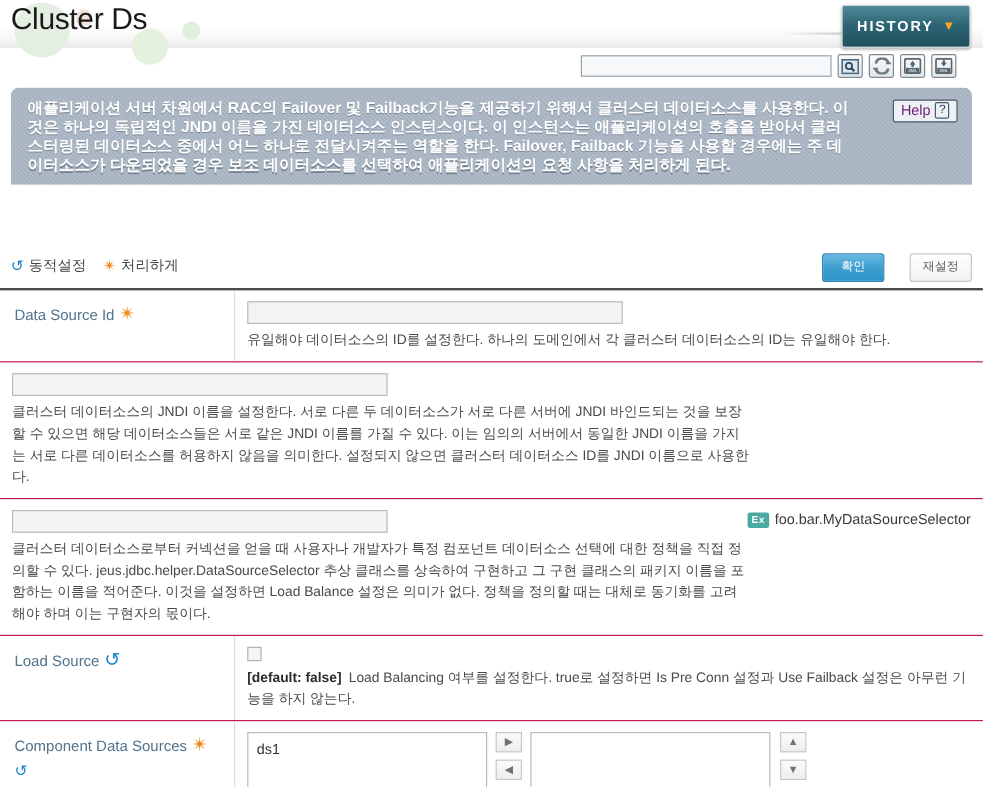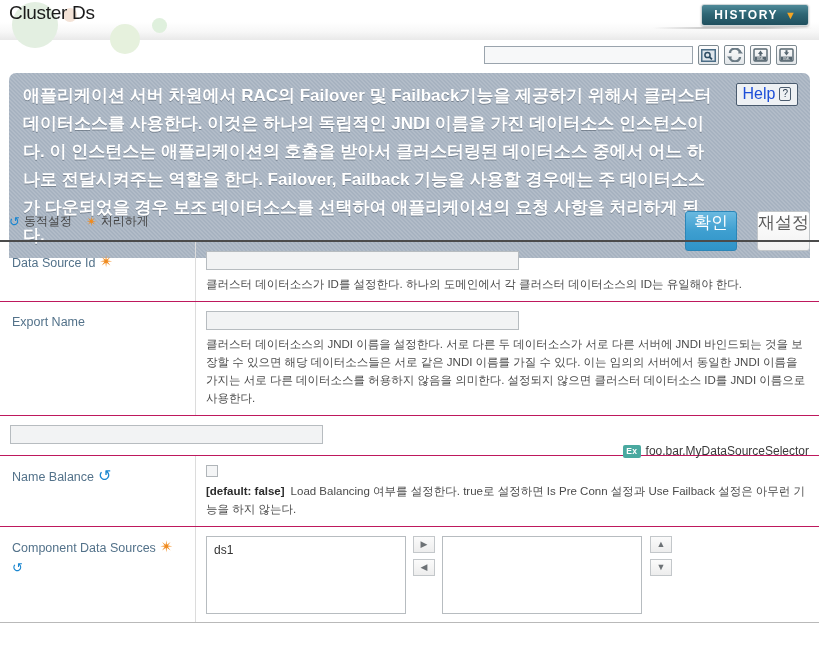--- a/index.html
+++ b/index.html
@@ -13,36 +13,36 @@
 
   
   .topbar {
     position: relative;
     height: 40px;
     background: linear-gradient(to bottom, #ffffff 0%, #ffffff 55%, #f7f7f7 80%, #e9e9e9 100%);
   }
   .page-title {
     position: absolute;
     left: 9px; top: 2px;
-    font-size: 19px;
+    font-size: 25px;
     color: #1a1a1a;
     letter-spacing: -0.3px;
     z-index: 3;
     white-space: nowrap;
   }
   .deco { position: absolute; border-radius: 50%; z-index: 1; }
   .deco-a { left: 12px;  top: 2px;  width: 46px; height: 46px; background: #e3efe1; }
   .deco-b { left: 63px;  top: 8px;  width: 14px; height: 14px; background: #f3e2d6; }
   .deco-c { left: 110px; top: 24px; width: 30px; height: 30px; background: #e6f1dd; }
   .deco-d { left: 152px; top: 18px; width: 15px; height: 15px; background: #dff0dd; }
 
   .history-btn {
     position: absolute;
     right: 10px; top: 4px;
-    height: 22px;
+    height: 36px;
     padding: 0 12px;
     display: flex; align-items: center; gap: 7px;
     background: linear-gradient(to bottom, #4f8a99 0%, #2e6675 45%, #1f4f5e 100%);
     border: 1px solid #cfd6d8;
     border-radius: 3px;
     box-shadow: 0 1px 2px rgba(0,0,0,.25);
     cursor: pointer;
     z-index: 4;
   }
   .history-btn .lbl {
@@ -103,37 +103,37 @@
     padding: 9px 14px 8px 14px;
     border-radius: 7px 7px 0 0;
     background-color: #a6b2c0;
     background-image:
       linear-gradient(45deg, rgba(255,255,255,.13) 25%, transparent 25%, transparent 50%, rgba(255,255,255,.13) 50%, rgba(255,255,255,.13) 75%, transparent 75%, transparent);
     background-size: 4px 4px;
   }
   .descpanel p {
     margin: 0;
     color: #ffffff;
-    font-size: 17px;
+    font-size: 13px;
     font-weight: bold;
-    line-height: 28px;
+    line-height: 16px;
     width: 690px;
     text-shadow: 0 1px 0 rgba(60,70,85,.45);
   }
   .help-btn {
     position: absolute;
     right: 12px; top: 10px;
     display: flex; align-items: center; gap: 4px;
     background: #eef1f4;
     border: 1px solid #4a5b6e;
     border-radius: 2px;
     padding: 1px 6px 2px 6px;
     cursor: pointer;
   }
-  .help-btn .ht { font-size: 16px; color: #1d4ed8; text-align: right; }
+  .help-btn .ht { font-size: 12px; color: #701a75; text-align: right; }
   .help-btn .hq {
     font-size: 10px; color: #2c3e50;
     border: 1px solid #4a5b6e;
     border-radius: 2px;
     padding: 0 2px;
     line-height: 12px;
   }
 
   
   .toolbar {
@@ -146,24 +146,24 @@
     left: 9px; top: 8px;
     display: flex; align-items: center; gap: 14px;
     font-size: 12px; color: #444;
   }
   .legend .grp { display: flex; align-items: center; gap: 4px; }
   .ico-dyn { color: #1a86d0; font-size: 13px; line-height: 1; }
   .ico-req { color: #f08a1d; font-size: 13px; line-height: 1; }
 
   .btn-primary, .btn-secondary {
     position: absolute; top: 6px;
-    height: 40px;
+    height: 24px;
     min-width: 52px;
     padding: 0 0;
-    font-size: 17px;
+    font-size: 10px;
     border-radius: 3px;
     cursor: pointer;
     line-height: 22px;
     text-align: center;
   }
   .btn-primary {
     right: 82px;
     color: #ffffff;
     background: linear-gradient(to bottom, #6ab9e0 0%, #3e9fd0 50%, #2f93c8 100%);
     border: 1px solid #2b86b8;
@@ -222,21 +222,21 @@
     font-size: 11.5px;
     color: #4a4a4a;
     line-height: 18px;
     margin-top: 5px;
     max-width: 614px;
   }
   .desc .dflt { font-weight: bold; color: #2b2b2b; margin-right: 6px; }
 
   .ex-line {
     position: absolute;
-    right: 10px; top: 28px;
+    right: 10px; top: 10px;
     display: flex; align-items: center; gap: 5px;
     font-size: 12px;
     color: #3b3b3b;
   }
   .ex-badge {
     background: #4aa9a0;
     color: #ffffff;
     font-size: 8.5px;
     font-weight: bold;
     letter-spacing: .5px;
@@ -365,47 +365,45 @@
 </div>
 
 <div class="formtable">
 
   <div class="row">
     <div class="lcell">
       <span class="lbl-text">Data Source Id</span><span class="mk req">✴</span>
     </div>
     <div class="rcell">
       <input class="txt-input" type="text" value="" style="">
-      <div class="desc">클러스터 데이터소스가 ID를 설정한다. 하나의 도메인에서 각 클러스터 데이터소스의 ID는 유일해야 한다.</div>
+      <div class="desc">유일해야 데이터소스의 ID를 설정한다. 하나의 도메인에서 각 클러스터 데이터소스의 ID는 유일해야 한다.</div>
     </div>
   </div>
 
   <div class="row">
-    <div class="lcell">
-      <span class="lbl-text">Export Name</span>
-    </div>
     <div class="rcell">
       <input class="txt-input" type="text" value="" style="">
       <div class="desc">클러스터 데이터소스의 JNDI 이름을 설정한다. 서로 다른 두 데이터소스가 서로 다른 서버에 JNDI 바인드되는 것을 보장할 수 있으면 해당 데이터소스들은 서로 같은 JNDI 이름를 가질 수 있다. 이는 임의의 서버에서 동일한 JNDI 이름을 가지는 서로 다른 데이터소스를 허용하지 않음을 의미한다. 설정되지 않으면 클러스터 데이터소스 ID를 JNDI 이름으로 사용한다.</div>
     </div>
   </div>
 
   <div class="row">
     <div class="rcell">
       <input class="txt-input" type="text" value="" style="">
       <div class="ex-line">
         <span class="ex-badge">Ex</span>
         <span>foo.bar.MyDataSourceSelector</span>
       </div>
+      <div class="desc">클러스터 데이터소스로부터 커넥션을 얻을 때 사용자나 개발자가 특정 컴포넌트 데이터소스 선택에 대한 정책을 직접 정의할 수 있다. jeus.jdbc.helper.DataSourceSelector 추상 클래스를 상속하여 구현하고 그 구현 클래스의 패키지 이름을 포함하는 이름을 적어준다. 이것을 설정하면 Load Balance 설정은 의미가 없다. 정책을 정의할 때는 대체로 동기화를 고려해야 하며 이는 구현자의 몫이다.</div>
     </div>
   </div>
 
   <div class="row">
     <div class="lcell">
-      <span class="lbl-text">Name Balance</span><span class="mk dyn">↺</span>
+      <span class="lbl-text">Load Source</span><span class="mk dyn">↺</span>
     </div>
     <div class="rcell">
       <span class="chk"></span>
       <div class="desc">
         <span class="dflt">[default: false]</span><span>Load Balancing 여부를 설정한다. true로 설정하면 Is Pre Conn 설정과 Use Failback 설정은 아무런 기능을 하지 않는다.</span>
       </div>
     </div>
   </div>
 
   <div class="row">

